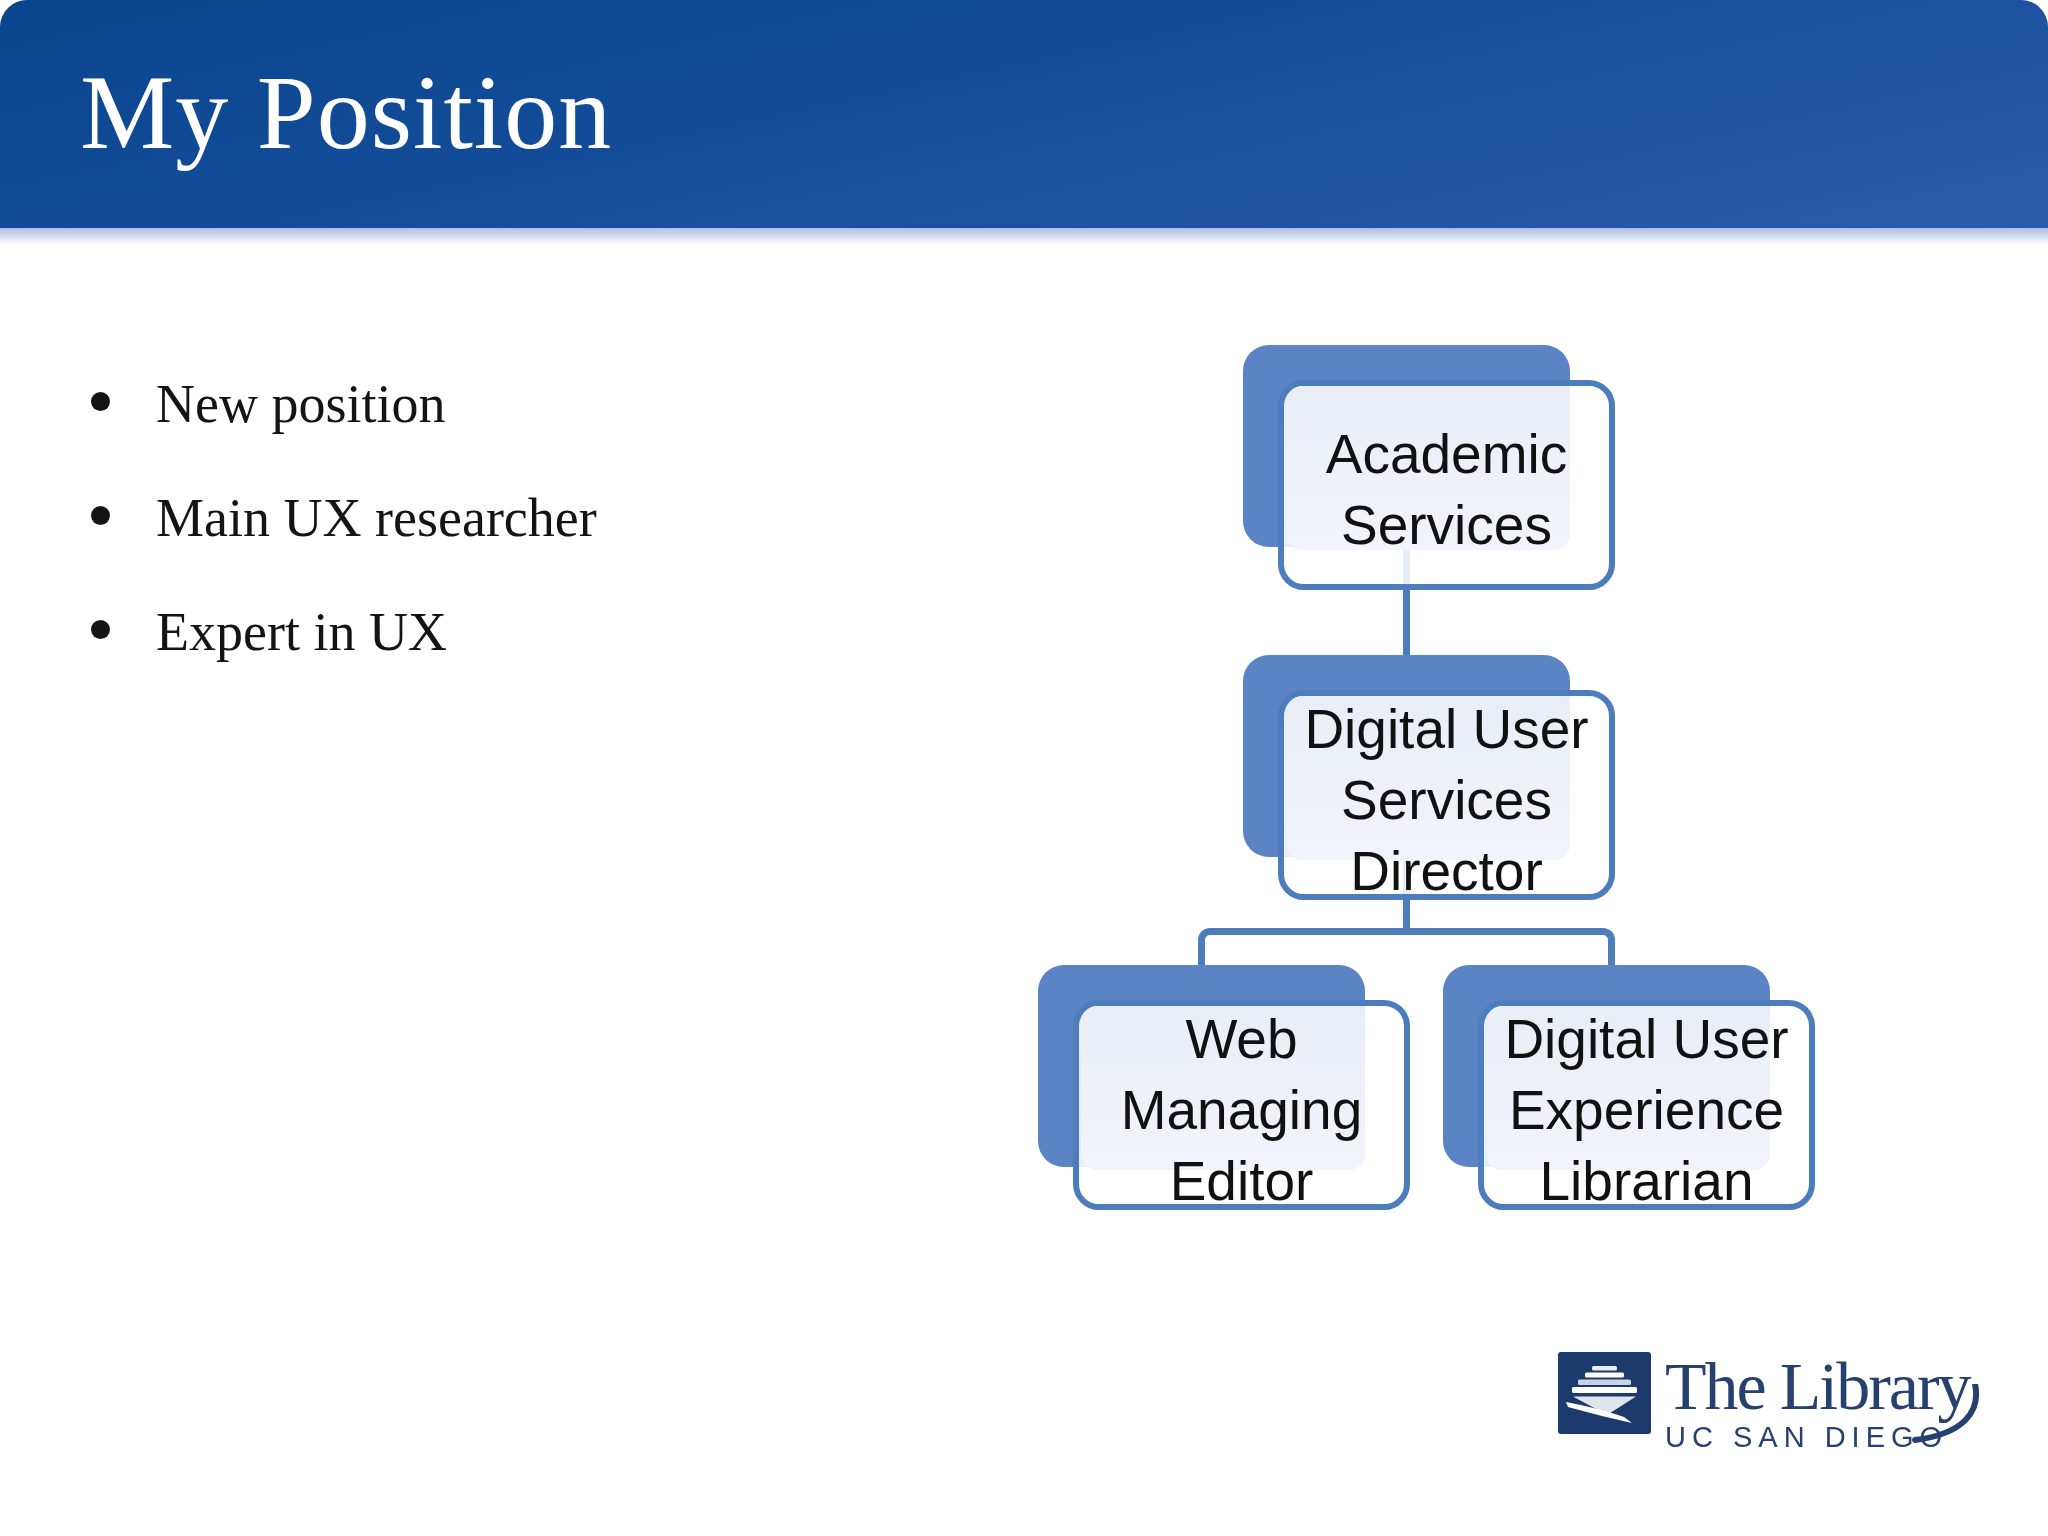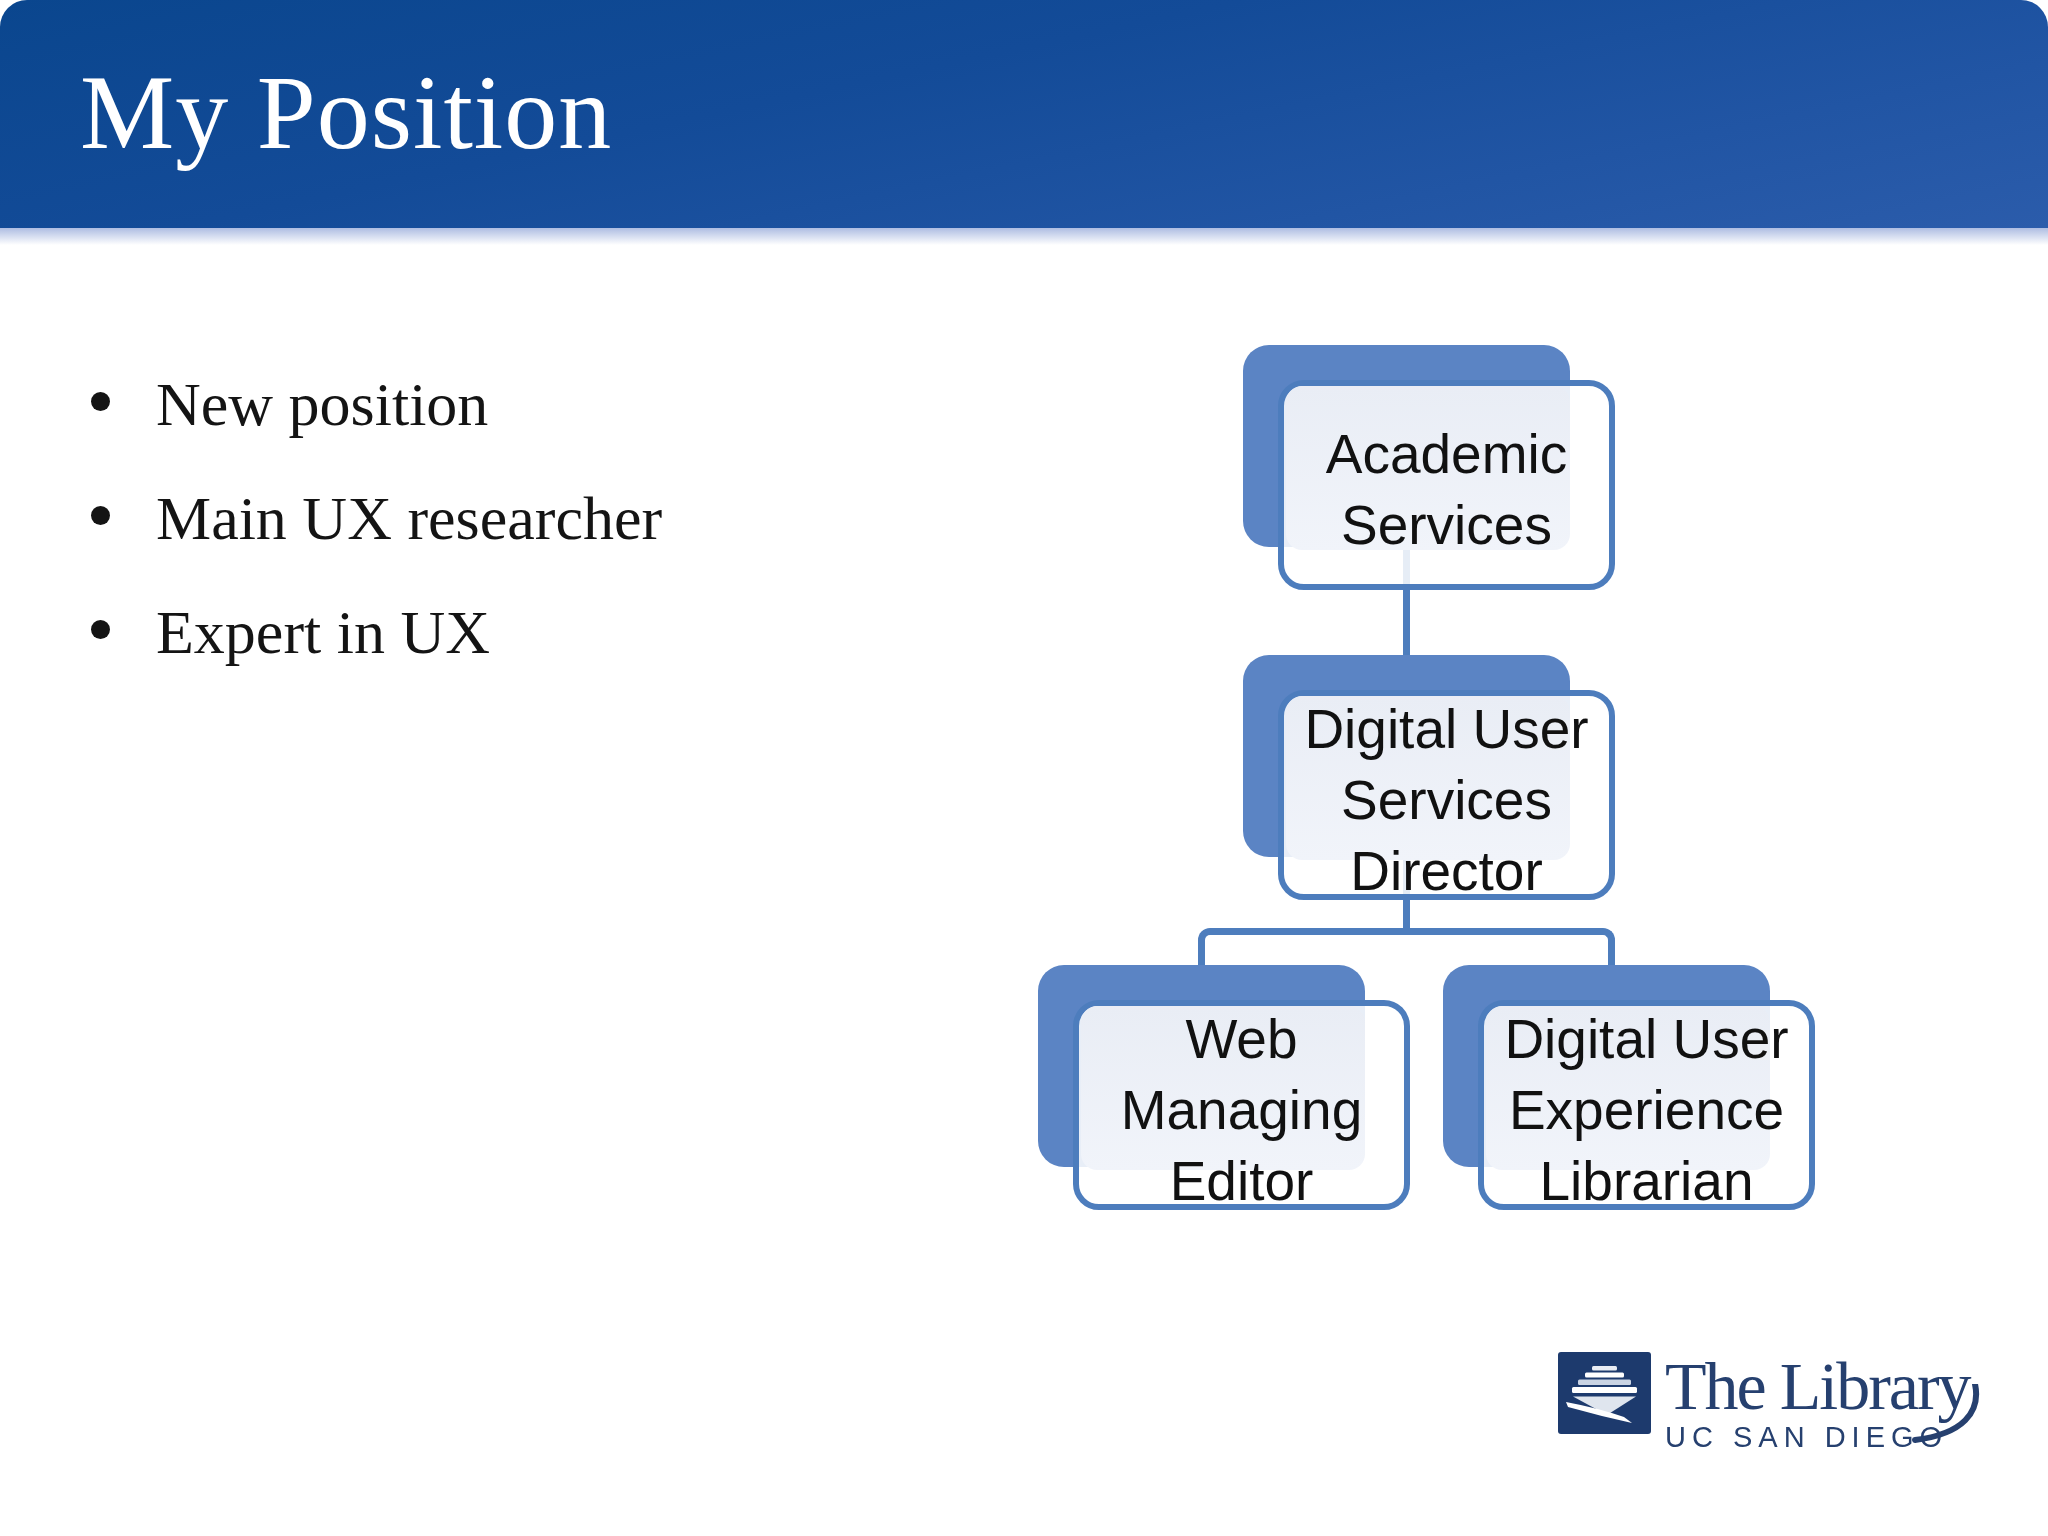--- a/index.html
+++ b/index.html
@@ -29,21 +29,21 @@
     color:#ffffff;
     letter-spacing:1px;
     white-space:nowrap;
   }
 
   
   .bullet-list{
     position:absolute;left:88px;top:347px;width:960px;
     margin:0;padding:0;list-style:none;
     font-family:"Liberation Serif",serif;
-    font-size:62px;color:#141414;
+    font-size:54px;color:#141414;
   }
   .bullet-list li{
     position:relative;
     padding-left:68px;
     line-height:114px;
     white-space:nowrap;
   }
   .bullet-dot{
     position:absolute;left:3px;top:50%;
     width:19px;height:19px;margin-top:-12px;

